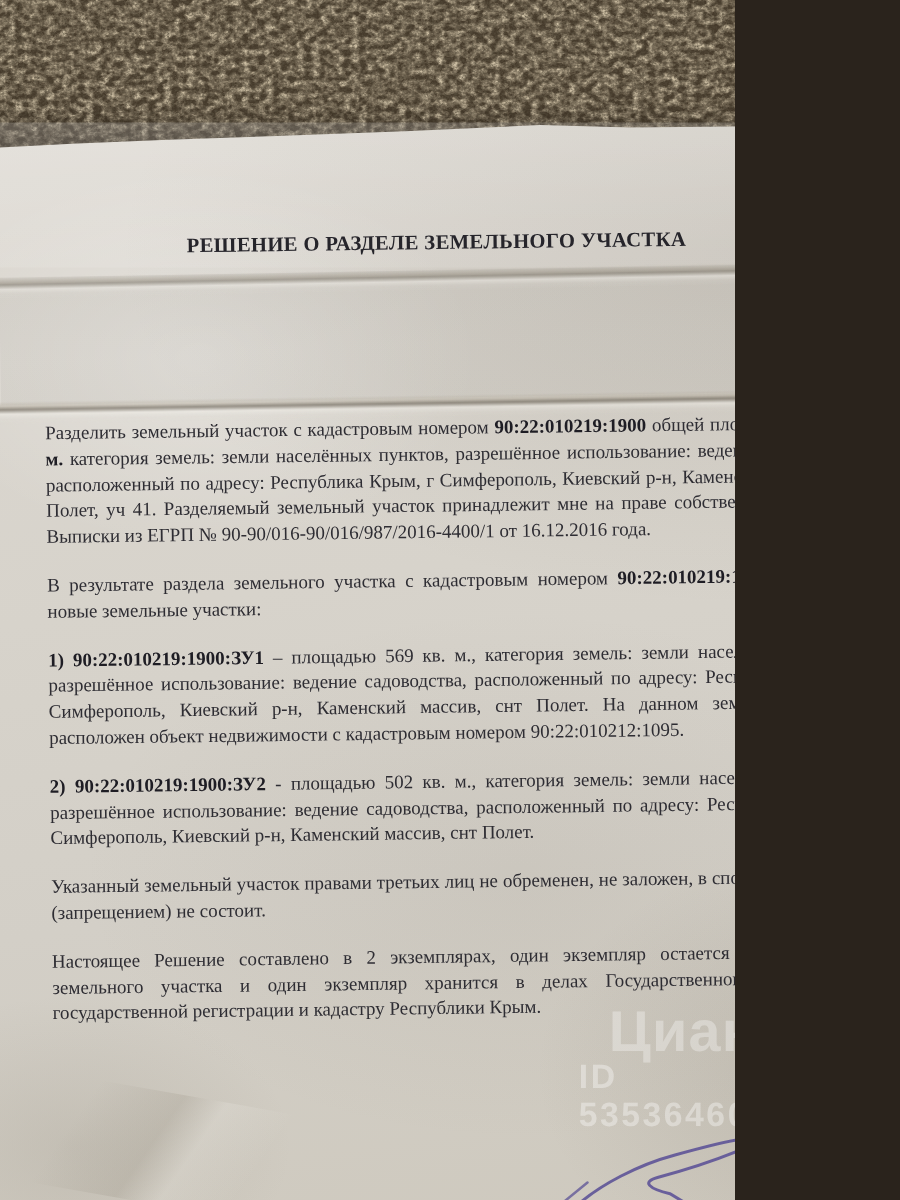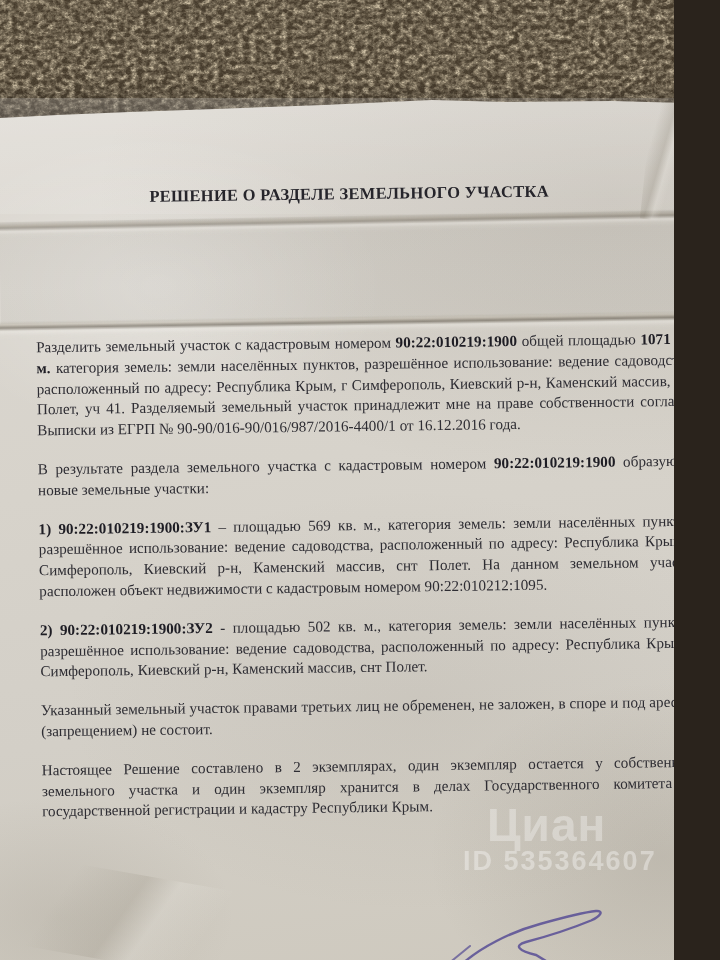--- a/index.html
+++ b/index.html
@@ -1,17 +1,17 @@
 <!DOCTYPE html>
 <html><head>
 <meta charset="utf-8">
 <style>
   html,body{margin:0;padding:0;}
   body{width:720px;height:960px;overflow:hidden;background:#2a231c;}
-  .stage{position:relative;width:674px;height:960px;overflow:hidden;
+  .stage{position:relative;width:588px;height:960px;overflow:hidden;
          font-family:"Liberation Serif",serif;}
 
   
   .granite{position:absolute;left:0;top:0;width:720px;height:150px;display:block;}
 
   
   .paper{position:absolute;left:0;top:96px;width:720px;height:864px;
          background:linear-gradient(172deg,#dedad3 0%,#dad6cf 18%,#d7d3cb 42%,#d3cfc7 68%,#cec9be 100%);
          clip-path:polygon(0 22px,8% 19px,18% 16px,30% 13px,45% 9px,60% 4px,70% 6px,85% 5px,100% 8px,100% 100%,0 100%);}
   .paper::before{content:"";position:absolute;inset:0;

